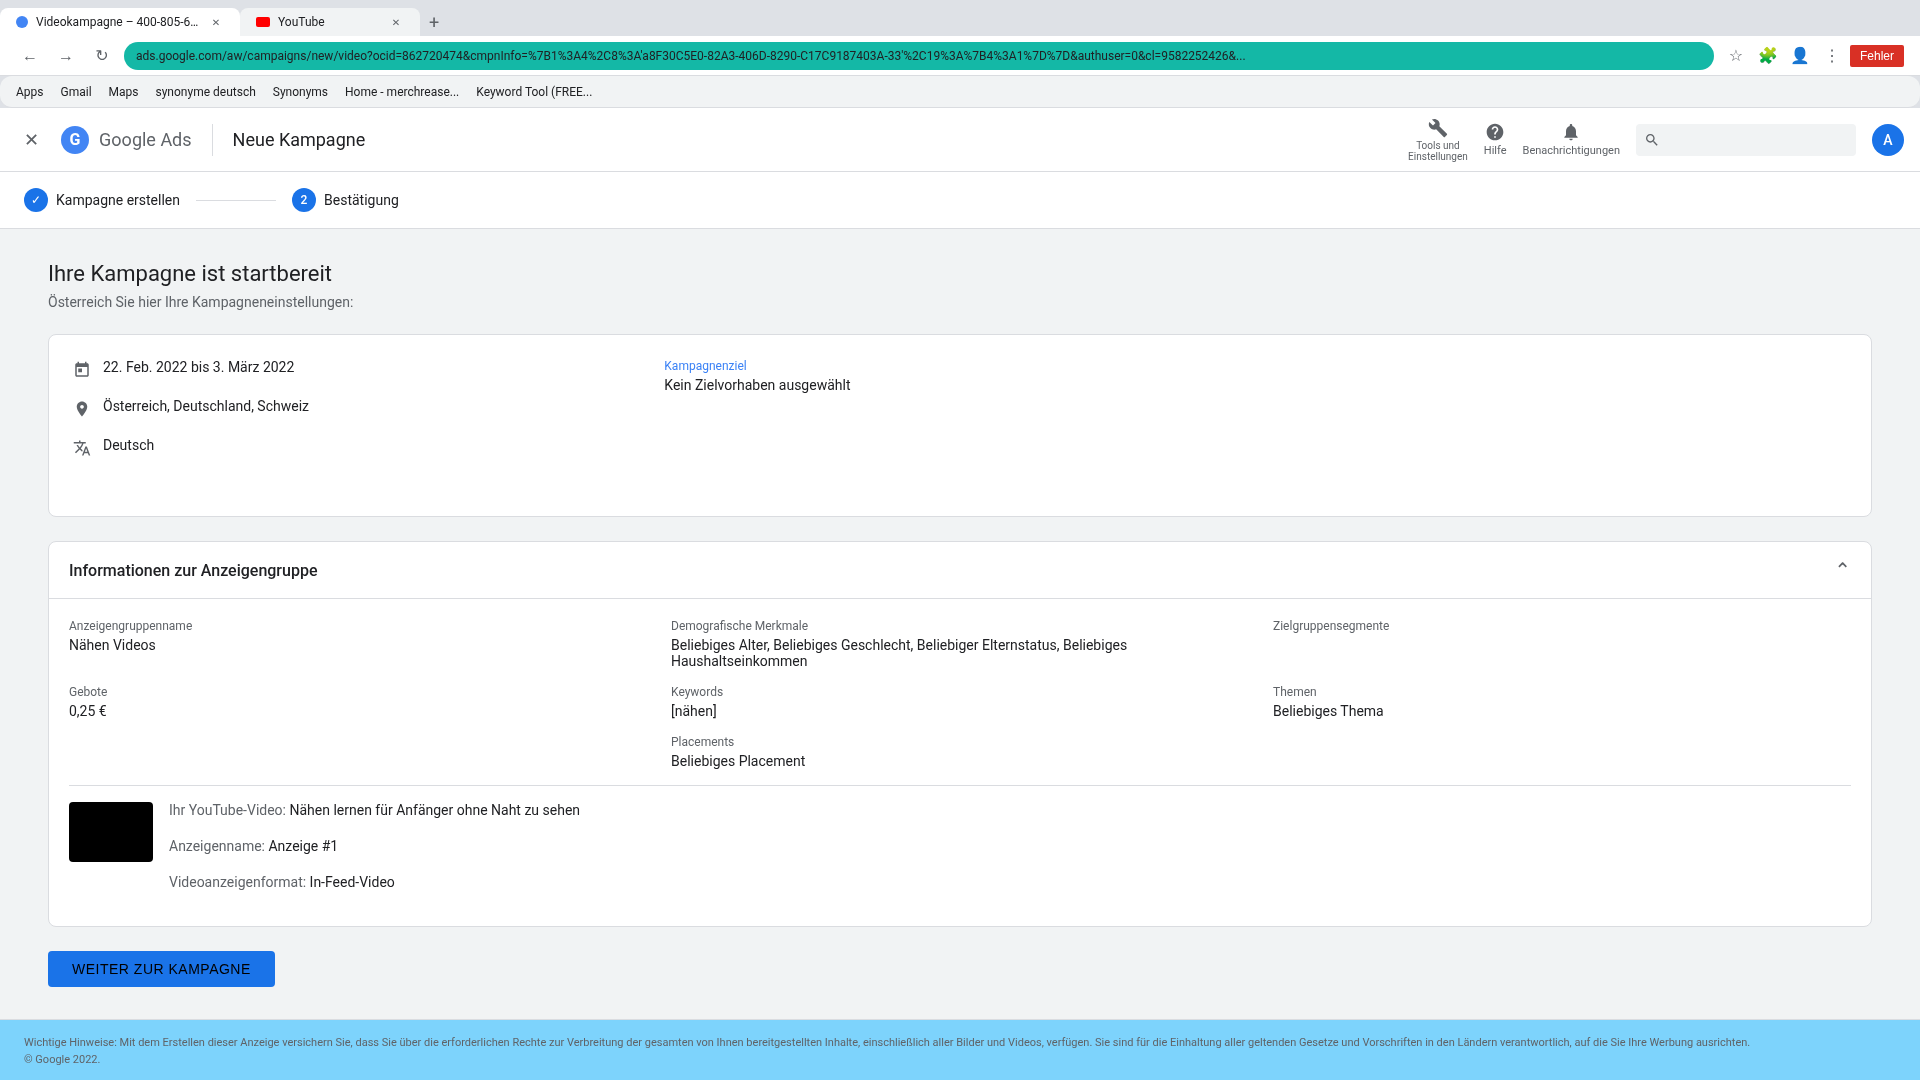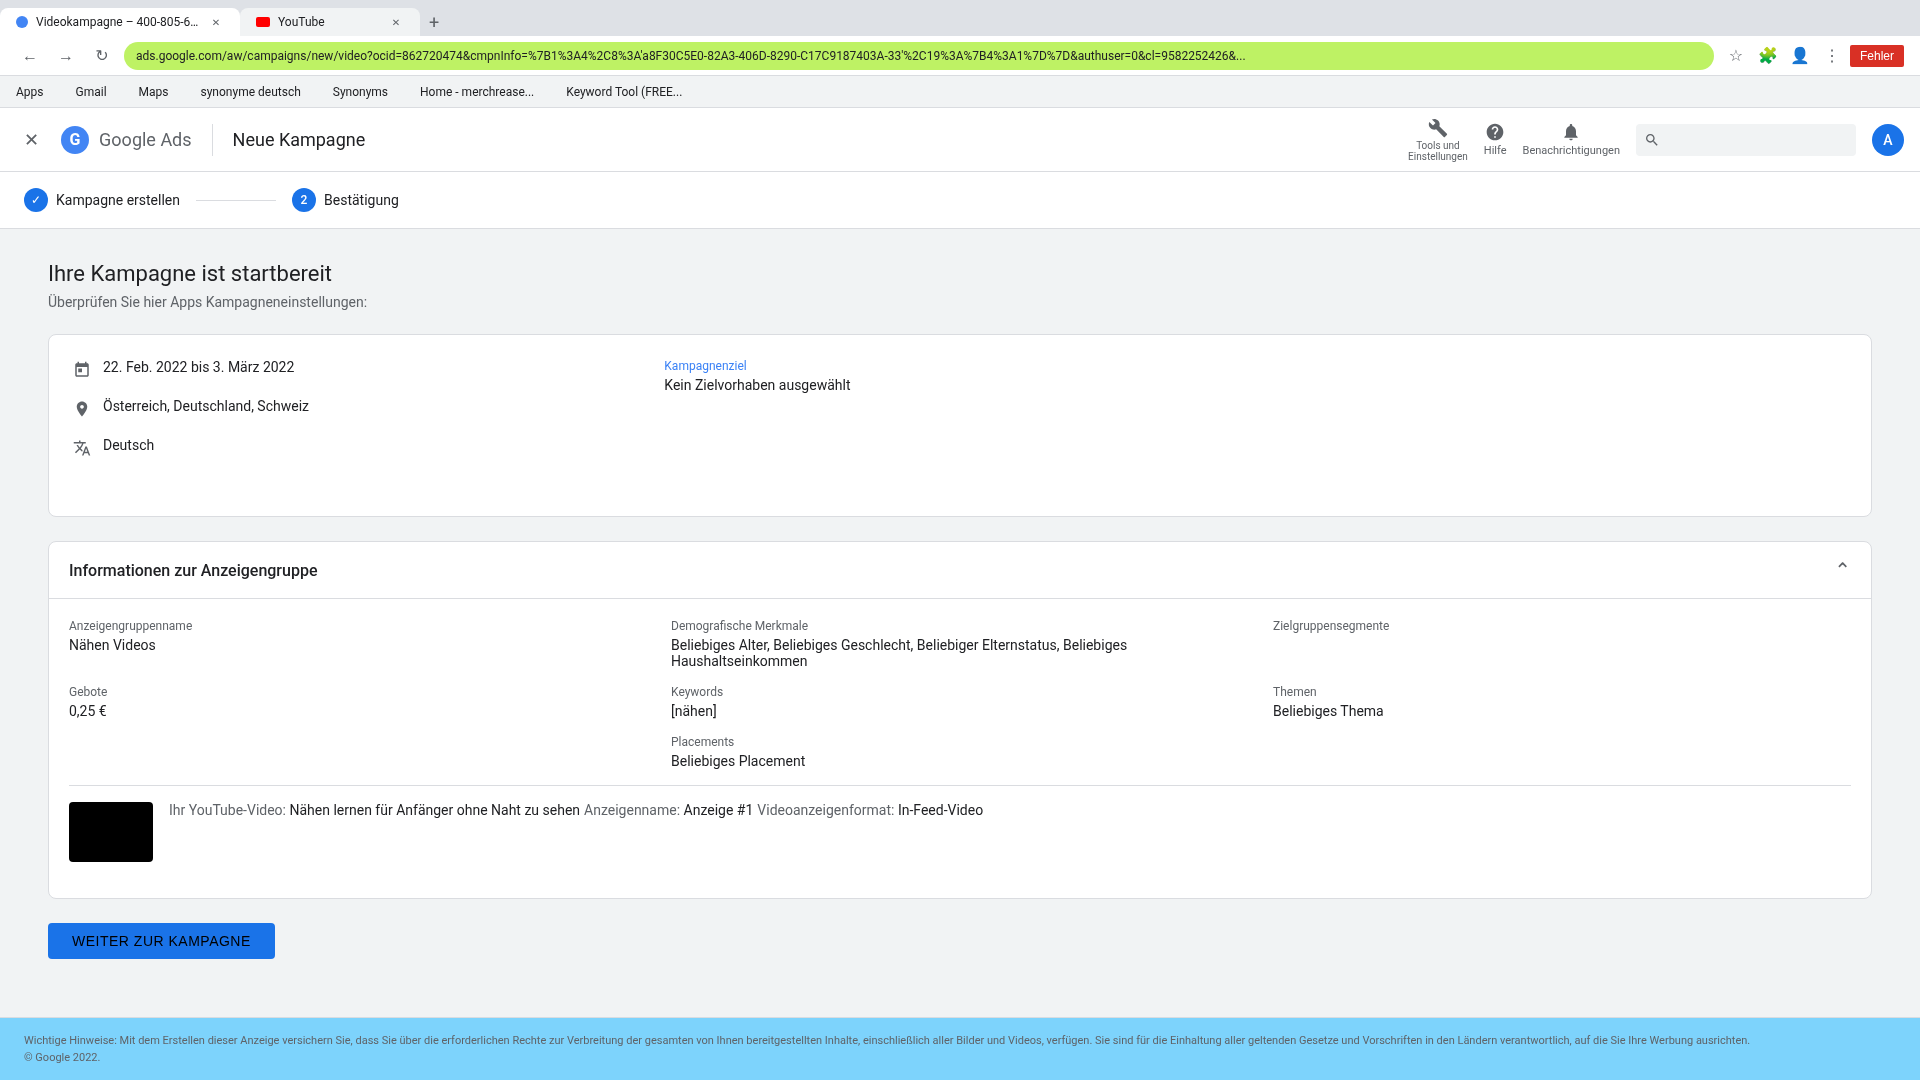--- a/index.html
+++ b/index.html
@@ -12,25 +12,25 @@
     .tab.active { background: #fff; }
     .tab-favicon { width: 14px; height: 14px; border-radius: 2px; flex-shrink: 0; }
     .tab-favicon-google { background: #4285f4; border-radius: 50%; width: 12px; height: 12px; }
     .tab-favicon-youtube { background: #ff0000; border-radius: 2px; width: 14px; height: 10px; }
     .tab-title { flex: 1; overflow: hidden; text-overflow: ellipsis; white-space: nowrap; }
     .tab-close { color: #5f6368; font-size: 10px; cursor: pointer; width: 16px; height: 16px; display: flex; align-items: center; justify-content: center; border-radius: 50%; }
     .tab-new { width: 28px; height: 28px; display: flex; align-items: center; justify-content: center; color: #5f6368; font-size: 18px; cursor: pointer; }
 
     .address-bar { display: flex; align-items: center; background: #fff; height: 40px; padding: 0 16px; gap: 8px; border-bottom: 1px solid #dadce0; }
     .nav-btn { width: 28px; height: 28px; display: flex; align-items: center; justify-content: center; color: #5f6368; cursor: pointer; border-radius: 50%; font-size: 16px; }
-    .url-bar { flex: 1; background: #bef264; border-radius: 20px; height: 28px; display: flex; align-items: center; padding: 0 12px; font-size: 12px; color: #202124; overflow: hidden; text-overflow: ellipsis; white-space: nowrap; }
+    .url-bar { flex: 1; background: #14b8a6; border-radius: 20px; height: 28px; display: flex; align-items: center; padding: 0 12px; font-size: 12px; color: #202124; overflow: hidden; text-overflow: ellipsis; white-space: nowrap; }
     .browser-actions { display: flex; gap: 4px; align-items: center; }
 
     
-    .bookmarks-bar { display: flex; background: #f1f3f4; height: 32px; padding: 0 8px; gap: 16px; border-bottom: 1px solid #dadce0; overflow: hidden; }
+    .bookmarks-bar { display: flex; background: #f1f3f4; height: 32px; padding: 0 8px; gap: 1px; border-bottom: 1px solid #dadce0; overflow: hidden; border-radius: 12px; }
     .bookmark-item { display: flex; align-items: center; gap: 4px; padding: 2px 8px; border-radius: 4px; font-size: 12px; color: #202124; cursor: pointer; white-space: nowrap; }
 
     
     .app-container { background: #fff; min-height: calc(1080px - 36px - 40px - 32px); display: flex; flex-direction: column; }
 
     
     .app-header { display: flex; align-items: center; background: #fff; height: 64px; padding: 0 16px; border-bottom: 1px solid #dadce0; gap: 12px; }
     .app-header-close { color: #5f6368; cursor: pointer; font-size: 18px; padding: 8px; }
     .app-logo { display: flex; align-items: center; gap: 8px; }
     .logo-icon { width: 32px; height: 32px; }
@@ -78,21 +78,21 @@
     .adgroup-body { padding: 20px; }
 
     .adgroup-grid { display: grid; grid-template-columns: 1fr 1fr 1fr; gap: 16px 24px; margin-bottom: 16px; }
     .adgroup-field { }
     .field-label { font-size: 12px; color: #5f6368; margin-bottom: 4px; }
     .field-value { font-size: 14px; color: #202124; }
 
     
     .video-row { display: flex; align-items: flex-start; gap: 16px; padding: 16px 0; border-top: 1px solid #dadce0; }
     .video-thumb { width: 84px; height: 60px; background: #000; border-radius: 4px; flex-shrink: 0; }
-    .video-info { display: flex; flex-direction: row; gap: 4px; }
+    .video-info { display: flex; flex-direction: column; gap: 20px; }
     .video-info-row { font-size: 14px; color: #202124; }
 
     
     .cta-button { background: #1a73e8; color: #000000; border: none; border-radius: 4px; padding: 10px 24px; font-size: 14px; font-weight: 500; cursor: pointer; text-transform: uppercase; letter-spacing: 0.5px; }
 
     
     .footer { padding: 16px 24px; font-size: 11px; color: #5f6368; border-top: 1px solid #dadce0; background: #7dd3fc; }
     .copyright { margin-top: 4px; font-size: 11px; color: #5f6368; }
 
     .error-btn { background: #d93025; color: white; border: none; border-radius: 2px; padding: 4px 10px; font-size: 12px; cursor: pointer; }
@@ -208,21 +208,21 @@
     </div>
     <div class="step-connector"></div>
     <div class="progress-step">
       <div class="step-number">2</div>
       <span class="step-label">Bestätigung</span>
     </div>
   </div>
 
   <div class="main-content">
     <h1 class="page-title">Ihre Kampagne ist startbereit</h1>
-    <p class="page-subtitle">Überprüfen Sie hier Apps Kampagneneinstellungen:</p>
+    <p class="page-subtitle">Österreich Sie hier Ihre Kampagneneinstellungen:</p>
 
     <div class="campaign-card">
       <div class="campaign-summary">
 
         <div class="summary-col">
           <div class="summary-row">
             <span class="summary-icon">
               <svg width="18" height="18" viewBox="0 0 24 24" fill="#5f6368">
                   <path d="M19 3h-1V1h-2v2H8V1H6v2H5c-1.11 0-1.99.9-1.99 2L3 19c0 1.1.89 2 2 2h14c1.1 0 2-.9 2-2V5c0-1.1-.9-2-2-2zm0 16H5V8h14v11zM7 10h5v5H7z"></path>
                 </svg>

